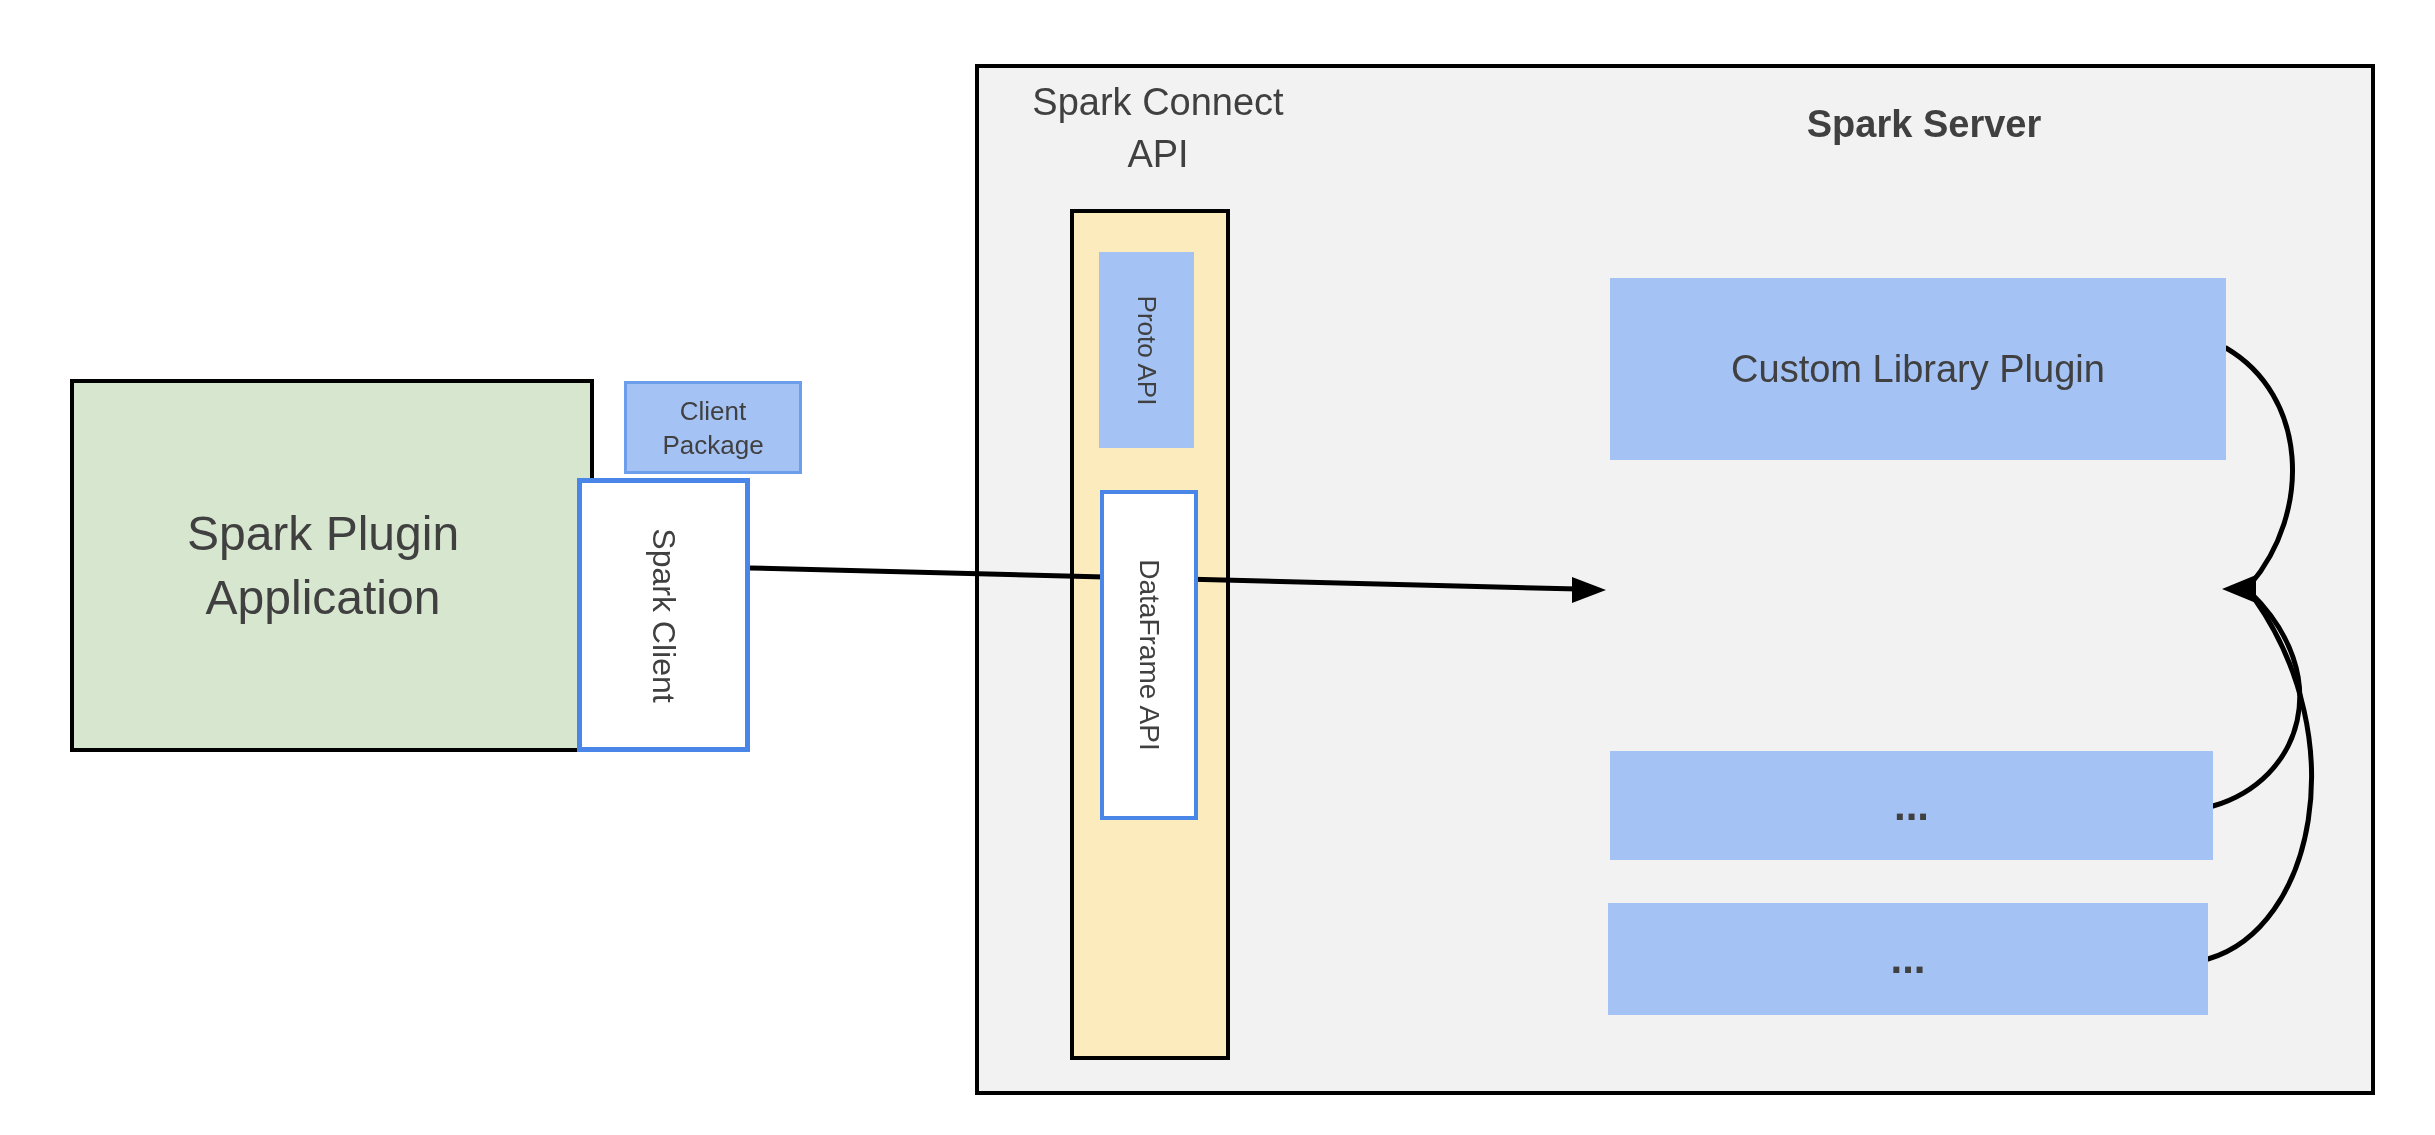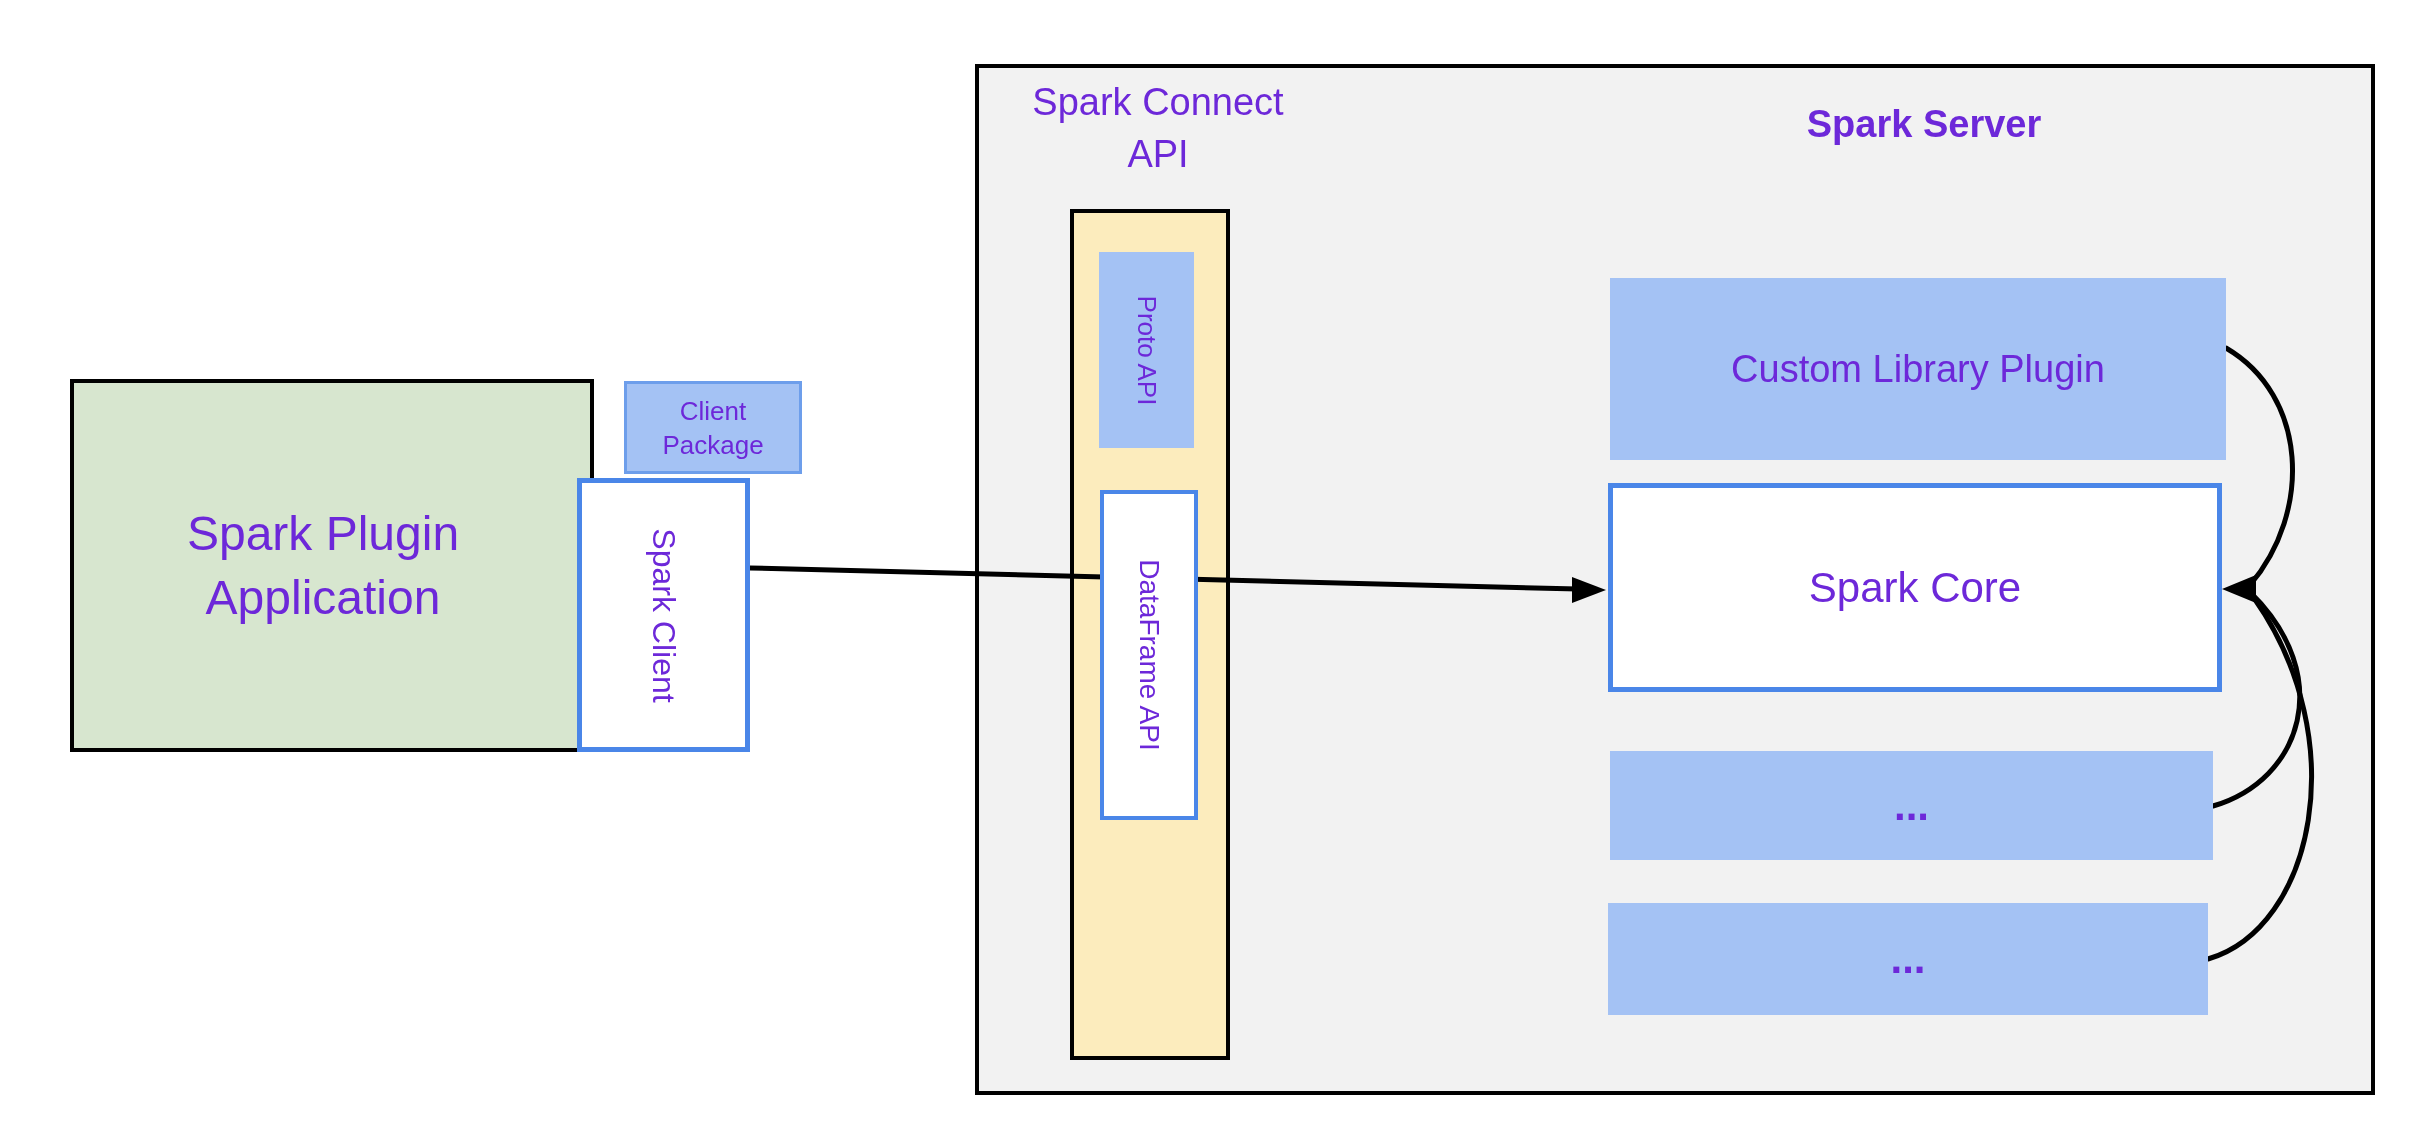--- a/index.html
+++ b/index.html
@@ -6,21 +6,21 @@
     margin: 0;
     padding: 0;
     background: #ffffff;
   }
   #canvas {
     position: relative;
     width: 2435px;
     height: 1135px;
     background: #ffffff;
     font-family: "Liberation Sans", sans-serif;
-    color: #6d28d9;
+    color: #404040;
     overflow: hidden;
   }
   .abs { position: absolute; }
 
   
   .server-panel {
     left: 975px; top: 64px; width: 1400px; height: 1031px;
     background: #f2f2f2;
     border: 4px solid #000000;
     box-sizing: border-box;
@@ -188,23 +188,20 @@
   </div>
 
   <div class="abs dataframe-api-box">
     <span class="vlabel v-dataframe">DataFrame API</span>
   </div>
 
   <div class="abs plugin-box">
     <span>Custom Library Plugin</span>
   </div>
 
-  <div class="abs spark-core-box">
-    <span>Spark Core</span>
-  </div>
 
   <div class="abs slot-box slot-1">
     <span>...</span>
   </div>
   <div class="abs slot-box slot-2">
     <span>...</span>
   </div>
 
 </div>
 

